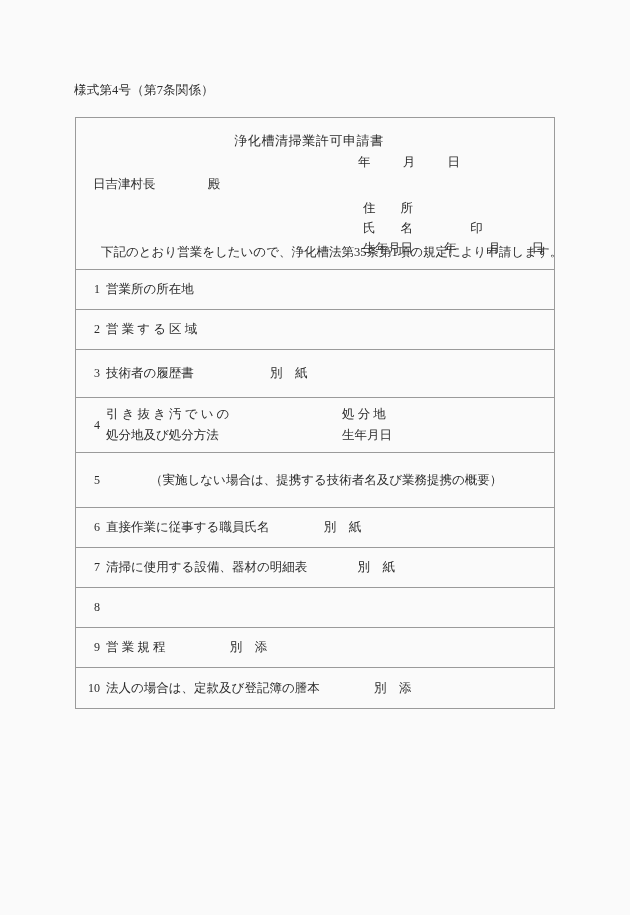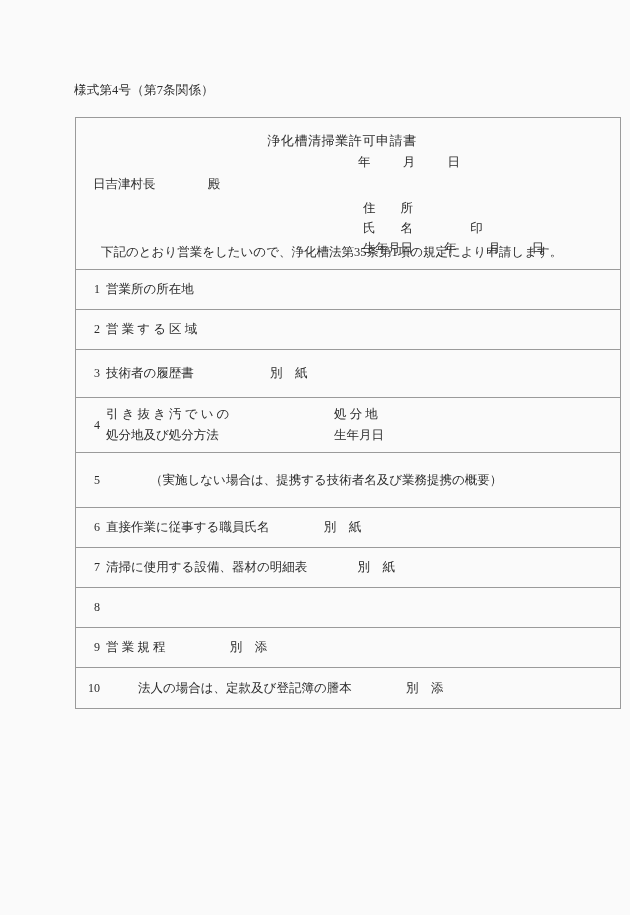--- a/index.html
+++ b/index.html
@@ -29,31 +29,31 @@
     font-size: 12.5px;
     letter-spacing: 0.2px;
     white-space: nowrap;
     text-align: right;
   }
   
   .form-table {
     position: absolute;
     left: 75px;
     top: 117px;
-    width: 546px;
+    width: 480px;
     border: 1px solid #9a9a9a;
     box-sizing: border-box;
     background: #fafafa;
   }
   .row {
     border-bottom: 1px solid #9a9a9a;
     box-sizing: border-box;
     position: relative;
   }
-  .row:last-child { border-bottom: none; gap: 32px; }
+  .row:last-child { border-bottom: none; }
 
   
   .head-block {
     padding: 0;
     height: 152px;
     position: relative;
   }
   .doc-title {
     position: absolute;
     left: 0; right: 0;
@@ -125,21 +125,21 @@
   }
   .h40 { height: 40px; }
   .h55 { height: 55px; }
   .h48 { height: 48px; }
 
   .twoline { line-height: 21px; }
   .sub-indent { padding-left: 44px; display: block; }
 
   .col2 {
     position: absolute;
-    left: 228px;
+    left: 236px;
     top: 0;
     line-height: 21px;
     white-space: nowrap;
   }
   .dategap { display: inline-block; width: 26px; }
   .dategap-lg { display: inline-block; width: 48px; }
   .pre-gap-a { display: inline-block; width: 70px; }
   .pre-gap-b { display: inline-block; width: 58px; }
   .pre-gap-c { display: inline-block; width: 48px; }
   .pre-gap-d { display: inline-block; width: 60px; }

